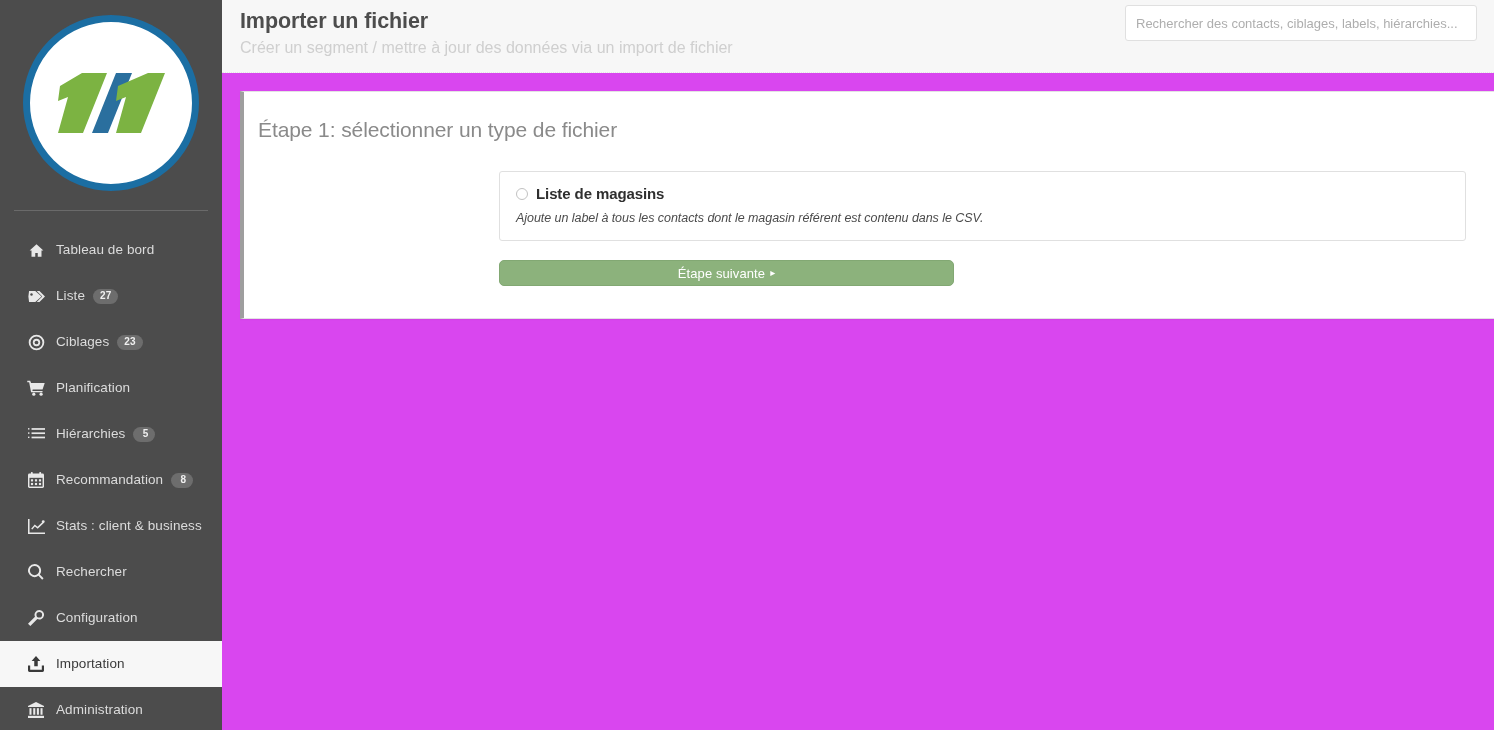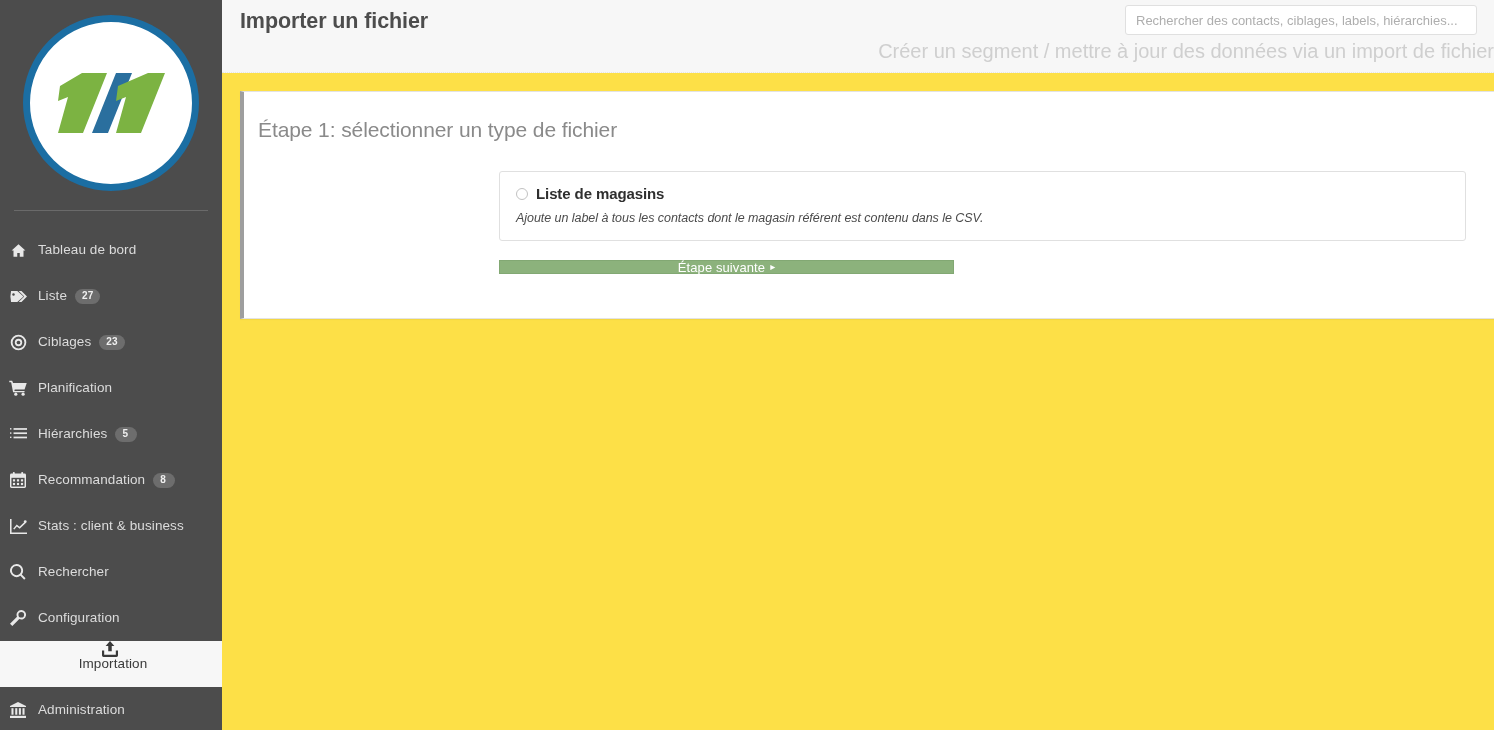--- a/index.html
+++ b/index.html
@@ -48,32 +48,31 @@
   .sidebar-divider {
     height: 1px;
     background: #6a6a6a;
     margin: 5px 14px 16px 14px;
   }
   .nav { display: flex; flex-direction: column; }
   .nav-item {
     display: flex;
     align-items: center;
     height: 46px;
-    padding-left: 4px;
+    padding-left: 22px;
     color: #dcdcdc;
     font-size: 13.5px;
     letter-spacing: .1px;
     cursor: pointer;
     text-decoration: none;
     white-space: nowrap;
   }
   .nav-item.active {
     background: #f7f7f7;
     color: #3a3a3a;
-    flex-direction: column;
   }
   .nav-item .nav-icon {
     width: 28px;
     min-width: 28px;
     display: flex;
     align-items: center;
     justify-content: center;
     margin-right: 6px;
   }
   .nav-item .nav-icon svg { display: block; fill: #e8e8e8; }
@@ -82,67 +81,66 @@
   .badge {
     margin-left: 8px;
     background: #6d6d6d;
     color: #f0f0f0;
     font-size: 10px;
     font-weight: bold;
     border-radius: 9px;
     padding: 2px 7px 3px 7px;
     line-height: 1;
     min-width: 22px;
-    text-align: left;
+    text-align: right;
     display: inline-block;
   }
 
   
   #main {
     flex: 1;
     height: 730px;
     position: relative;
-    background: #fde047;
+    background: #d946ef;
     overflow: hidden;
   }
 
   
   #page-header {
     position: relative;
     height: 73px;
     background: #f7f7f7;
     padding: 8px 0 0 18px;
   }
   #page-title {
     font-size: 21.5px;
     font-weight: bold;
     color: #4d4d4d;
     line-height: 1.25;
     letter-spacing: -.1px;
   }
   #page-subtitle {
-    font-size: 20px;
+    font-size: 16px;
     color: #cfcfcf;
     line-height: 1.5;
     margin-top: 1px;
-    text-align: right;
   }
   .header-rule {
     position: absolute;
     left: 0;
     right: 0;
     bottom: 0;
     border-bottom: 1px dotted #e6e6e6;
   }
   #search-box {
     position: absolute;
     top: 5px;
     left: 903px;
     width: 352px;
-    height: 30px;
+    height: 36px;
     background: #ffffff;
     border: 1px solid #e0e0e0;
     border-radius: 3px;
     font-family: "Liberation Sans", sans-serif;
     font-size: 13px;
     color: #555;
     padding: 0 10px;
     outline: none;
   }
   #search-box::placeholder { color: #aeaeae; }
@@ -210,24 +208,24 @@
     letter-spacing: -.05px;
   }
   .next-wrap {
     margin-top: 19px;
     padding-left: 255px;
     padding-right: 25px;
     display: flex;
   }
   .next-button {
     width: 455px;
-    height: 14px;
+    height: 26px;
     background: #8cb27c;
     border: 1px solid #82a873;
-    border-radius: 0;
+    border-radius: 5px;
     color: #ffffff;
     font-size: 13px;
     font-family: "Liberation Sans", sans-serif;
     cursor: pointer;
     display: flex;
     align-items: center;
     justify-content: center;
     gap: 5px;
     letter-spacing: .1px;
   }

